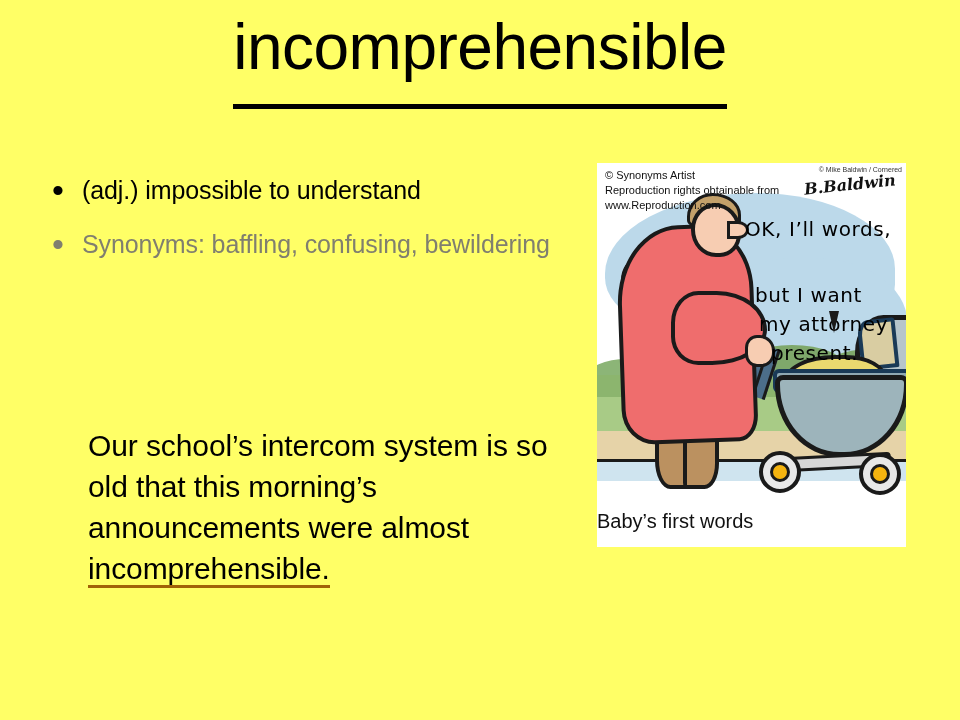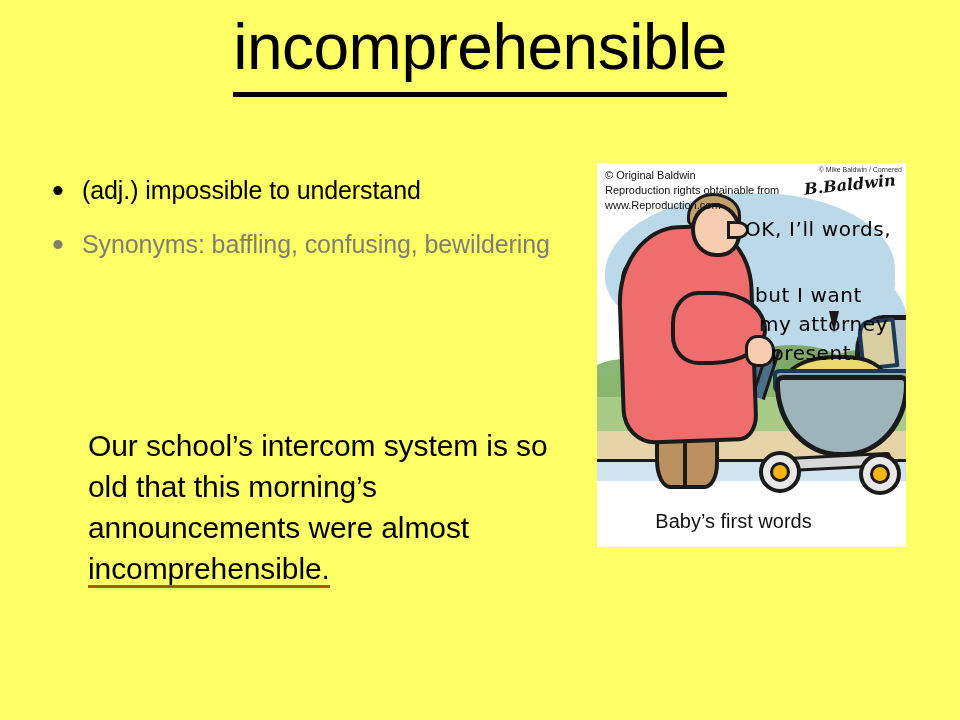--- a/index.html
+++ b/index.html
@@ -29,21 +29,21 @@
     width: 960px;
     text-align: center;
     font-size: 64px;
     line-height: 1.05;
     font-weight: 400;
     color: #000000;
     letter-spacing: -0.5px;
   }
   .slide-title span {
     border-bottom: 5px solid #000;
-    padding-bottom: 9px;
+    padding-bottom: 21px;
   }
 
   
   .body-col {
     position: absolute;
     left: 52px;
     top: 170px;
     width: 520px;
   }
   .bullet-item {
@@ -382,21 +382,20 @@
     font-style: italic;
     font-weight: bold;
     font-family: "DejaVu Serif", serif;
     transform: rotate(-6deg);
   }
 
   .cartoon-caption {
     position: absolute;
     left: 0; top: 347px;
     width: 273px;
-    text-align: center;
     font-size: 20px;
     color: #111;
     font-family: "Liberation Sans", sans-serif;
   }
 </style>
 </head>
 <body>
 
 <div id="slide">
 
@@ -462,21 +461,21 @@
 
       <div class="speech">
         <div>OK, I’ll words,</div>
         <div>but I want</div>
         <div>my attorney</div>
         <div>present.</div>
       </div>
       <div class="speech-pointer"></div>
 
       <div class="credit">
-        <div>© Original Baldwin</div>
+        <div>© Synonyms Artist</div>
         <div>Reproduction rights obtainable from</div>
         <div>www.Reproduction.com</div>
       </div>
       <div class="artist-credit">© Mike Baldwin / Cornered</div>
       <div class="signature">B.Baldwin</div>
 
     </div>
 
     <div class="cartoon-caption">Baby’s first words</div>
 

